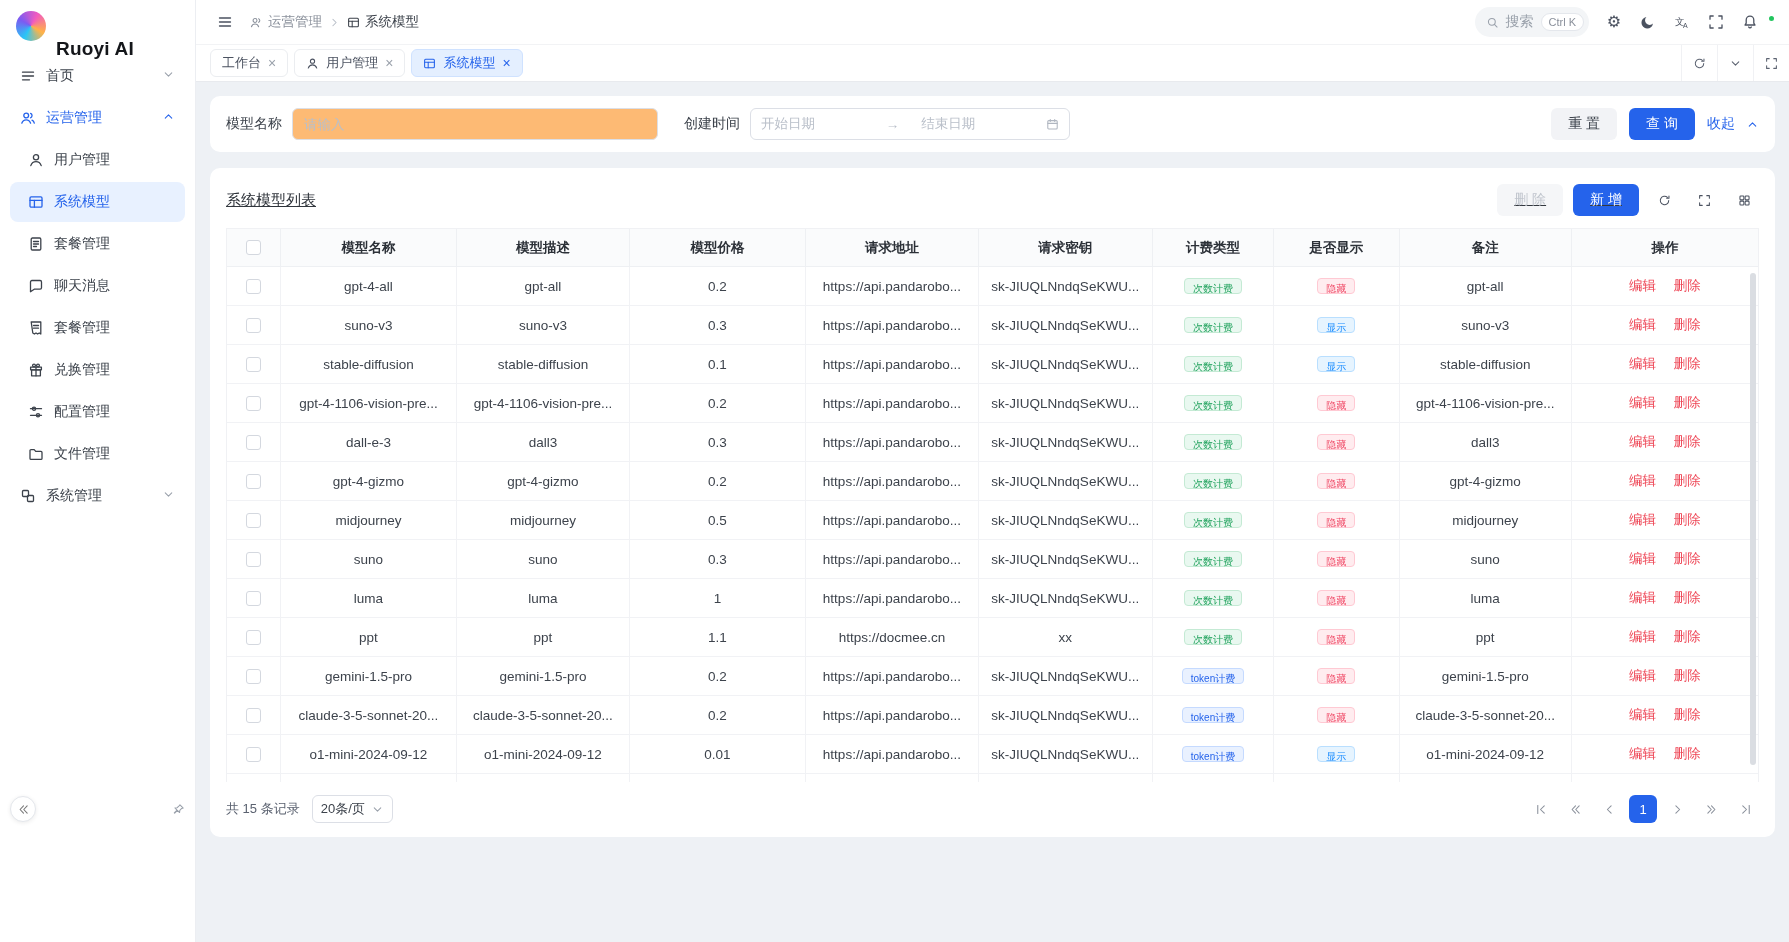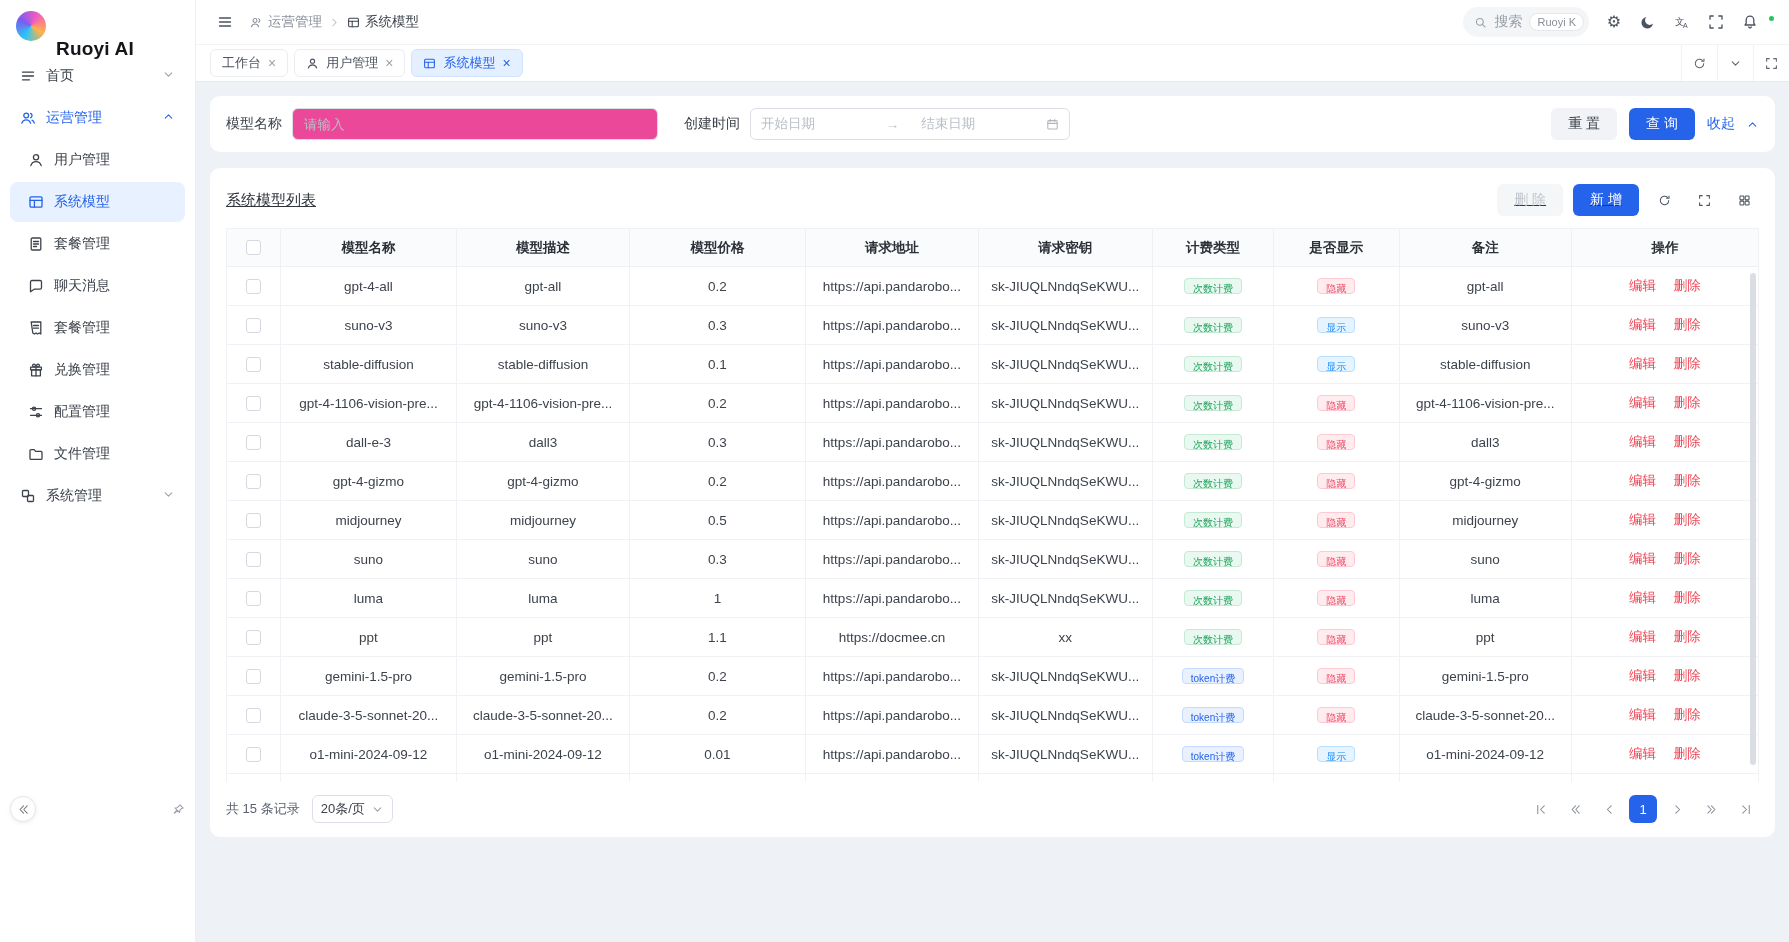--- a/index.html
+++ b/index.html
@@ -55,21 +55,21 @@
   .tabs-actions .icon-btn{width:36px;height:100%;border-radius:0;border-left:1px solid #f0f1f4;color:#5b6270;}
 
   
   .content{flex:1;padding:14px;display:flex;flex-direction:column;gap:16px;overflow:hidden;}
   .card{background:#fff;border-radius:10px;}
 
   
   .filter-card{padding:12px 16px;display:flex;align-items:center;}
   .field{display:flex;align-items:center;gap:10px;}
   .field-label{color:#3c424b;flex:none;}
-  .input{height:32px;border:1px solid #dcdfe6;border-radius:6px;padding:0 11px;font-size:13.5px;color:var(--txt);outline:none;background:#ec4899;font-family:inherit;}
+  .input{height:32px;border:1px solid #dcdfe6;border-radius:6px;padding:0 11px;font-size:13.5px;color:var(--txt);outline:none;background:#fdba74;font-family:inherit;}
   .input::placeholder{color:#b9bfc9;}
   .name-input{width:366px;margin-right:26px;}
   .range-input{width:320px;display:flex;align-items:center;gap:8px;padding:0 10px;color:#b9bfc9;border:1px solid #dcdfe6;border-radius:6px;height:32px;font-size:13.5px;cursor:text;}
   .range-input .ph{flex:1;}
   .range-input .cal{color:#b0b6c0;display:flex;}
   .filter-actions{margin-left:auto;display:flex;align-items:center;gap:12px;}
   .btn{height:32px;padding:0 17px;border:none;border-radius:6px;font-size:14px;cursor:pointer;font-family:inherit;display:inline-flex;align-items:center;gap:5px;}
   .btn-plain{background:#f2f3f6;color:#3c424b;}
   .btn-primary{background:var(--primary);color:#fff;}
   .btn-danger-disabled{background:#f5f6f8;color:#c0c5cd;cursor:not-allowed;}
@@ -262,21 +262,21 @@
           <span>系统模型</span>
         </span>
       </nav>
       <div class="topbar-right">
         <span class="search-pill">
           <svg class="ic sm" viewBox="0 0 16 16">
               <circle cx="7.2" cy="7.2" r="4.2"></circle>
               <line x1="10.4" y1="10.4" x2="13.6" y2="13.6"></line>
             </svg>
           <span>搜索</span>
-          <span class="kbd">Ruoyi K</span>
+          <span class="kbd">Ctrl K</span>
         </span>
         <span class="icon-btn">
             <span class="glyph">⚙</span>
           </span>
         <span class="icon-btn">
           <svg class="ic" viewBox="0 0 16 16">
               <path d="M13 9.6A5.8 5.8 0 1 1 6.4 3a4.6 4.6 0 0 0 6.6 6.6z" fill="currentColor" stroke="none"></path>
             </svg>
         </span>
         <span class="icon-btn">

